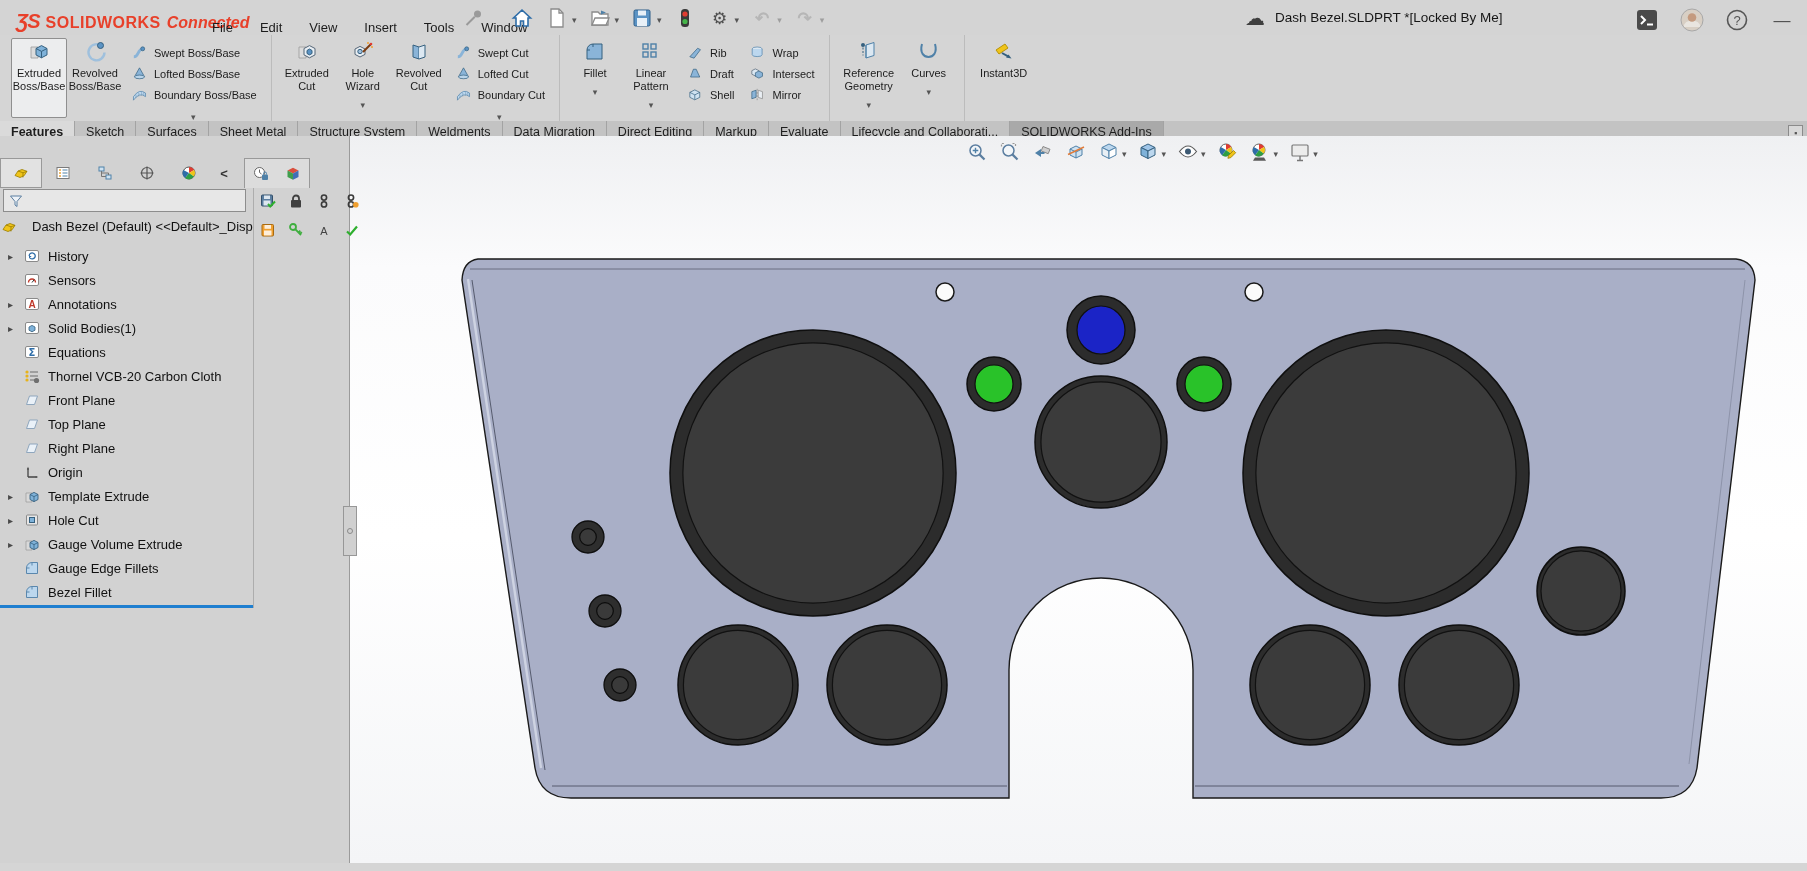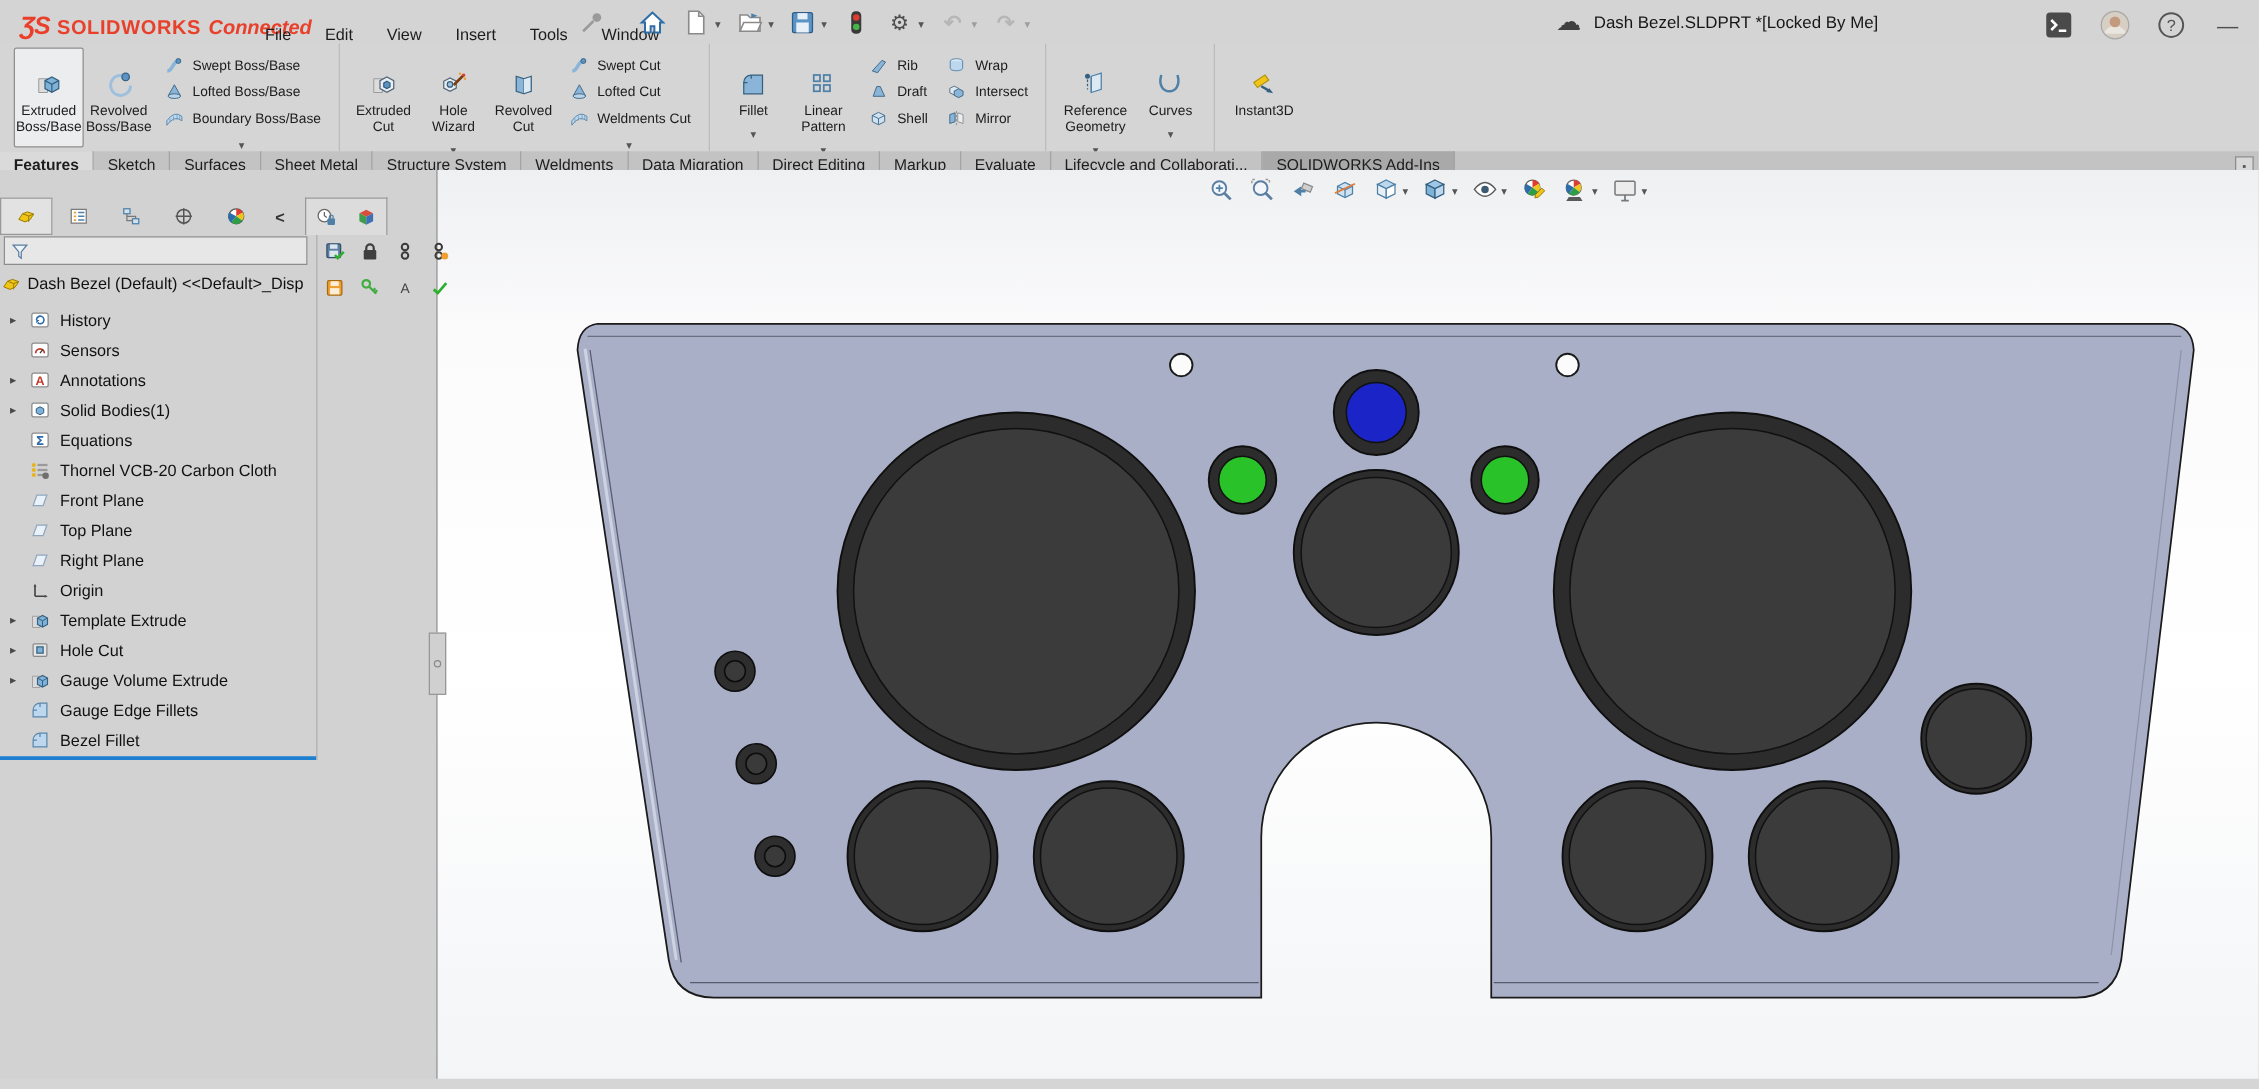--- a/index.html
+++ b/index.html
@@ -26,21 +26,21 @@
   .dd{display:inline-block;}
   .dd::after{content:"▾";font-size:9px;color:#555;}
   .doc-title{position:absolute;left:1243px;top:0;height:35px;display:flex;align-items:center;gap:8px;font-size:13.5px;color:#161616;}
   .right-controls{position:absolute;right:10px;top:5px;display:flex;align-items:center;gap:15px;}
   .right-controls .ticon{width:26px;height:26px;}
 
   
   .ribbon{height:86px;background:#d5d5d5;display:flex;align-items:stretch;padding-left:4px;position:relative;}
   .rb-group{display:flex;align-items:flex-start;padding:3px 7px 0 7px;position:relative;}
   .rb-group + .rb-group{border-left:1px solid #bcbcbc;}
-  .rb-large{width:56px;min-height:80px;display:flex;flex-direction:column;align-items:center;padding-top:16px;border:1px solid transparent;border-radius:2px;}
+  .rb-large{width:56px;min-height:80px;display:flex;flex-direction:column;align-items:center;padding-top:0;border:1px solid transparent;border-radius:2px;}
   .rb-large.wide{width:64px;}
   .rb-large.selected{background:#ecedee;border-color:#8f8f8f;}
   .rb-ic{width:26px;height:26px;display:flex;align-items:center;justify-content:center;}
   .rb-label{font-size:11px;line-height:1.2;text-align:center;color:#1c1c1c;margin-top:2px;}
   .rb-large .dd{margin-top:1px;}
   .rb-stackcol{display:flex;flex-direction:column;align-items:flex-start;padding-top:4px;}
   .rb-small{display:flex;align-items:center;gap:5px;height:21px;padding:0 7px;font-size:11px;color:#1c1c1c;white-space:nowrap;}
   .rb-small .rb-ic{width:19px;height:19px;}
   .rb-small .rb-ic svg{width:17px;height:17px;}
   .rb-stack-dd{align-self:center;margin-top:1px;}
@@ -58,21 +58,21 @@
   .ptabs{position:absolute;top:22px;left:0;height:30px;display:flex;align-items:stretch;}
   .ptab{width:42px;display:flex;align-items:center;justify-content:center;}
   .ptab.active{background:#e2e2e2;border:1px solid #999;}
   .ptab-collapse{width:28px;display:flex;align-items:center;justify-content:center;font-size:13px;font-weight:bold;color:#333;}
   .ptab-extra{margin-left:6px;width:66px;display:flex;align-items:center;justify-content:space-around;background:#dcdcdc;border:1px solid #999;border-bottom:none;}
   .filter-row{position:absolute;top:53px;left:3px;width:243px;height:23px;background:#e7e7e7;border:1px solid #8d8d8d;display:flex;align-items:center;padding-left:3px;gap:4px;}
   .filter-input{flex:1;border:none;background:transparent;outline:none;font-size:12px;height:19px;font-family:"Liberation Sans",sans-serif;}
   .picon16{width:17px;height:17px;display:inline-flex;align-items:center;justify-content:center;}
   .status-row{position:absolute;display:flex;gap:8px;}
   .status-row .picon16{width:20px;height:20px;}
-  .root-row{position:absolute;top:82px;left:0;display:flex;align-items:center;gap:5px;font-size:13px;color:#111;white-space:nowrap;}
+  .root-row{position:absolute;top:82px;left:0;display:flex;align-items:center;gap:15px;font-size:13px;color:#111;white-space:nowrap;}
   .tree{position:absolute;top:108px;left:0;width:253px;}
   .tree-row{display:flex;align-items:center;height:24px;font-size:13px;color:#111;white-space:nowrap;}
   .tree-arrow{width:14px;margin-left:8px;font-size:10px;color:#4a4a4a;text-align:left;}
   .tree-ic{width:20px;height:17px;display:inline-flex;align-items:center;justify-content:center;margin-right:6px;}
   .rollback{position:absolute;top:469px;left:0;width:253px;height:3px;background:#1f7fd0;}
   .tree-vline{position:absolute;top:52px;left:253px;width:1px;height:420px;background:#adadad;}
   .splitter{position:absolute;right:-8px;top:370px;width:14px;height:50px;background:#d0d0d0;border:1px solid #979797;z-index:5;display:flex;align-items:center;justify-content:center;}
   .splitter-dot{width:6px;height:6px;border:1px solid #8a8a8a;border-radius:50%;}
 
   
@@ -317,21 +317,21 @@
           </span>
           <span>Lofted Cut</span>
         </div>
         <div class="rb-small">
           <span class="rb-ic">
             <svg viewBox="0 0 24 24" width="24" height="24">
               <path d="M3.5 15q8.5-12 17-5v5q-8.5-7-17 5z" fill="#bcd7ee" stroke="#4f81a8"></path>
               <path d="M7 12.2V17M11 9.8v5M15 8.6v5M18 8.8v5" stroke="#6f96b5" stroke-width=".8" fill="none"></path>
             </svg>
           </span>
-          <span>Weldments Cut</span>
+          <span>Boundary Cut</span>
         </div>
         <div class="rb-stack-dd"><span class="dd"></span></div>
       </div>
     </div>
     <div class="rb-group">
       <div class="rb-large">
         <span class="rb-ic">
           <svg viewBox="0 0 24 24" width="24" height="24">
             <path d="M4 19V10a6 6 0 0 1 6-6h9v15z" fill="#8ab4d8" stroke="#35607f"></path>
             <path d="M4 10h3M10 4v3" stroke="#35607f"></path>

